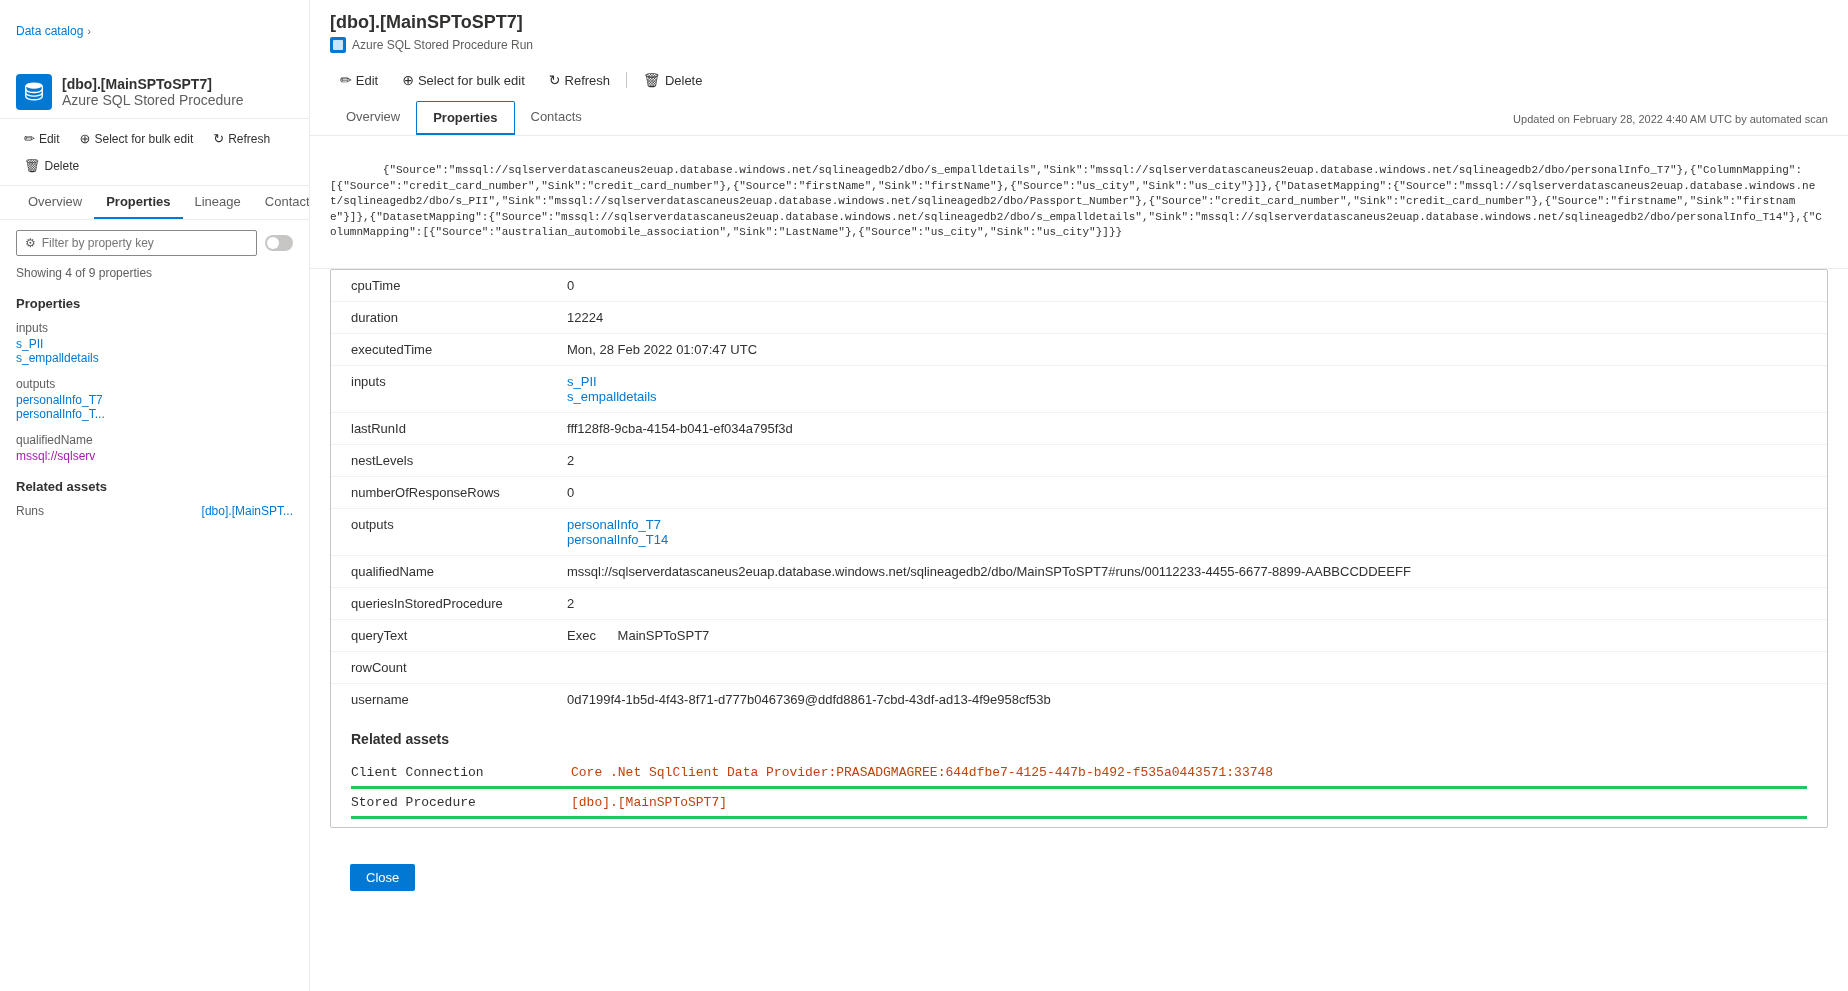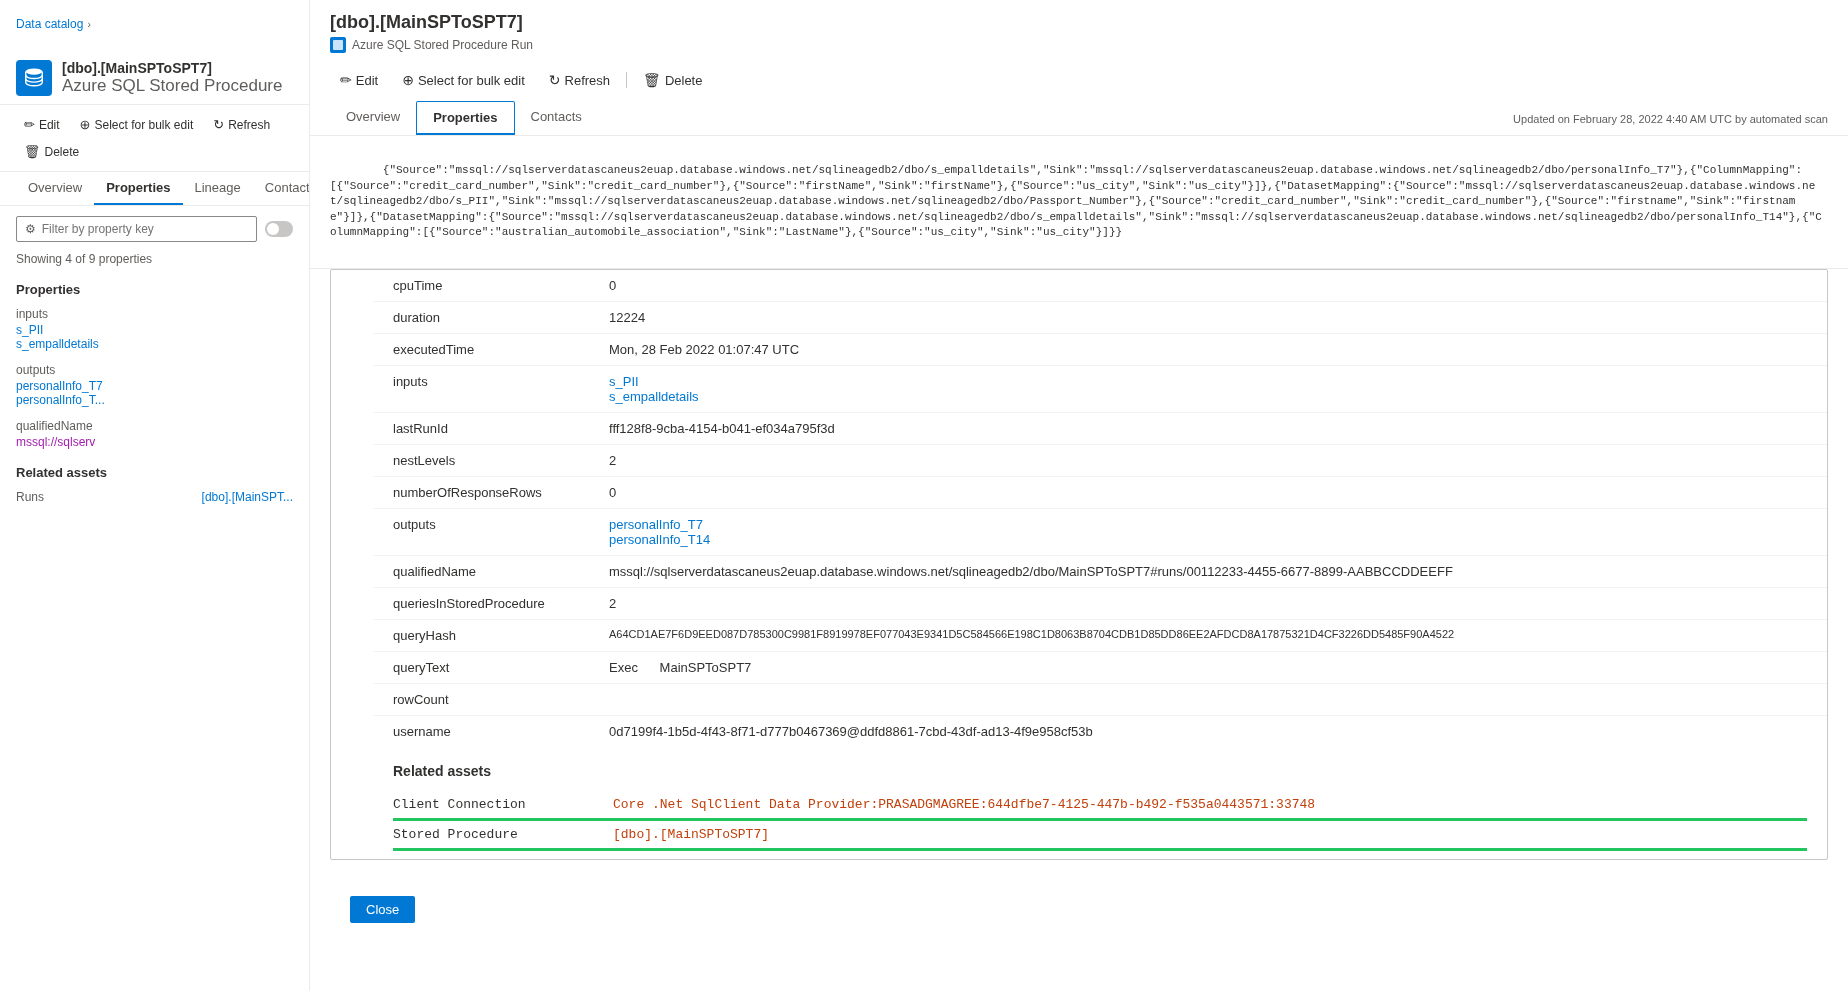--- a/index.html
+++ b/index.html
@@ -3,28 +3,28 @@
   <meta charset="utf-8">
   <style>
     * { box-sizing: border-box; margin: 0; padding: 0; }
     body { font-family: 'Segoe UI', Arial, sans-serif; font-size: 13px; color: #323130; background: #fff; overflow: hidden; }
 
     
     .app-container { display: flex; height: 991px; width: 1848px; }
 
     
     .sidebar { width: 310px; min-width: 310px; border-right: 1px solid #edebe9; background: #fff; display: flex; flex-direction: column; overflow: hidden; }
-    .sidebar-breadcrumb { padding: 17px 16px; font-size: 12px; color: #0078d4; cursor: pointer; display: flex; align-items: center; gap: 4px; }
+    .sidebar-breadcrumb { padding: 24px 16px; font-size: 12px; color: #0078d4; cursor: pointer; display: flex; align-items: center; gap: 4px; }
     .sidebar-breadcrumb-chevron { color: #605e5c; font-size: 10px; }
     .sidebar-header { padding: 12px 16px 8px 16px; display: flex; align-items: center; gap: 10px; border-bottom: 1px solid #edebe9; }
     .sidebar-icon-box { width: 36px; height: 36px; background: #0078d4; display: flex; align-items: center; justify-content: center; border-radius: 4px; flex-shrink: 0; }
     .sidebar-icon-box svg { width: 22px; height: 22px; }
     .sidebar-title-group { display: flex; flex-direction: column; }
     .sidebar-title { font-size: 14px; font-weight: 600; color: #323130; }
-    .sidebar-subtitle { font-size: 17px; color: #605e5c; }
+    .sidebar-subtitle { font-size: 14px; color: #605e5c; }
     .sidebar-toolbar { display: flex; align-items: center; gap: 4px; padding: 8px 16px; border-bottom: 1px solid #edebe9; flex-wrap: wrap; }
     .sidebar-btn { display: flex; align-items: center; gap: 4px; padding: 4px 8px; font-size: 12px; color: #323130; cursor: pointer; border: none; background: transparent; border-radius: 2px; }
     .sidebar-btn .btn-icon { font-size: 13px; color: #323130; }
     .sidebar-tabs { display: flex; border-bottom: 1px solid #edebe9; padding: 0 16px; gap: 0; }
     .sidebar-tab { padding: 8px 12px; font-size: 13px; color: #605e5c; cursor: pointer; border-bottom: 2px solid transparent; }
     .sidebar-tab.active { color: #323130; font-weight: 600; border-bottom: 2px solid #0078d4; }
     .sidebar-filter { padding: 10px 16px; }
     .sidebar-filter-input { width: 100%; padding: 5px 8px; border: 1px solid #8a8886; border-radius: 2px; font-size: 12px; display: flex; align-items: center; gap: 6px; color: #605e5c; }
     .sidebar-filter-row { display: flex; align-items: center; gap: 8px; }
     .filter-toggle { margin-left: auto; }
@@ -54,21 +54,21 @@
     .main-tab { padding: 8px 16px; font-size: 13px; color: #605e5c; cursor: pointer; border-bottom: 2px solid transparent; }
     .main-tab.active { color: #323130; font-weight: 600; border-bottom: 2px solid #0078d4; border: 1px solid #0078d4; border-bottom: 2px solid #0078d4; border-radius: 2px 2px 0 0; }
     .main-tab-updated { margin-left: auto; font-size: 11px; color: #605e5c; align-self: flex-end; padding-bottom: 10px; }
     .props-table-row { display: flex; border-bottom: 1px solid #f3f2f1; }
     .props-table-row:last-child { border-bottom: none; }
     .props-key { width: 220px; min-width: 220px; padding: 8px 16px 8px 20px; font-size: 13px; color: #323130; font-weight: 400; }
     .props-val { flex: 1; padding: 8px 16px; font-size: 13px; color: #323130; }
     .link-line { display: block; color: #0078d4; cursor: pointer; }
 
     
-    .main-bordered { border: 1px solid #c8c6c4; margin: 0 20px 16px 20px; border-radius: 2px; padding-left: 42px; }
+    .main-bordered { border: 1px solid #c8c6c4; margin: 0 20px 16px 20px; border-radius: 2px; }
     .main-bordered-inner { padding: 0; }
 
     
     .related-section { padding: 16px 20px 8px 20px; }
     .related-title { font-size: 14px; font-weight: 600; color: #323130; margin-bottom: 12px; }
     .related-row { display: flex; padding: 6px 0; border-bottom: 3px solid #22c55e; font-family: Liberation Mono, monospace; }
     .related-key { width: 220px; min-width: 220px; font-size: 13px; color: #323130; }
     .related-val { font-size: 13px; color: #c2410c; cursor: pointer; }
 
     .close-btn { margin: 12px 20px; padding: 6px 16px; background: #0078d4; color: #fff; border: none; border-radius: 2px; font-size: 13px; cursor: pointer; width: fit-content; }
@@ -286,24 +286,20 @@
           <div class="props-table-row">
             <div class="props-key">qualifiedName</div>
             <div class="props-val">mssql://sqlserverdatascaneus2euap.database.windows.net/sqlineagedb2/dbo/MainSPToSPT7#runs/00112233-4455-6677-8899-AABBCCDDEEFF</div>
           </div>
 
           <div class="props-table-row">
             <div class="props-key">queriesInStoredProcedure</div>
             <div class="props-val">2</div>
           </div>
 
-          <div class="props-table-row">
-            <div class="props-key">queryHash</div>
-            <div class="props-val" style="font-size:11px;">A64CD1AE7F6D9EED087D785300C9981F8919978EF077043E9341D5C584566E198C1D8063B8704CDB1D85DD86EE2AFDCD8A17875321D4CF3226DD5485F90A4522</div>
-          </div>
 
           <div class="props-table-row">
             <div class="props-key">queryText</div>
             <div class="props-val">Exec&nbsp;&nbsp;&nbsp;&nbsp;&nbsp;&nbsp;MainSPToSPT7</div>
           </div>
 
           <div class="props-table-row">
             <div class="props-key">rowCount</div>
           </div>
 

